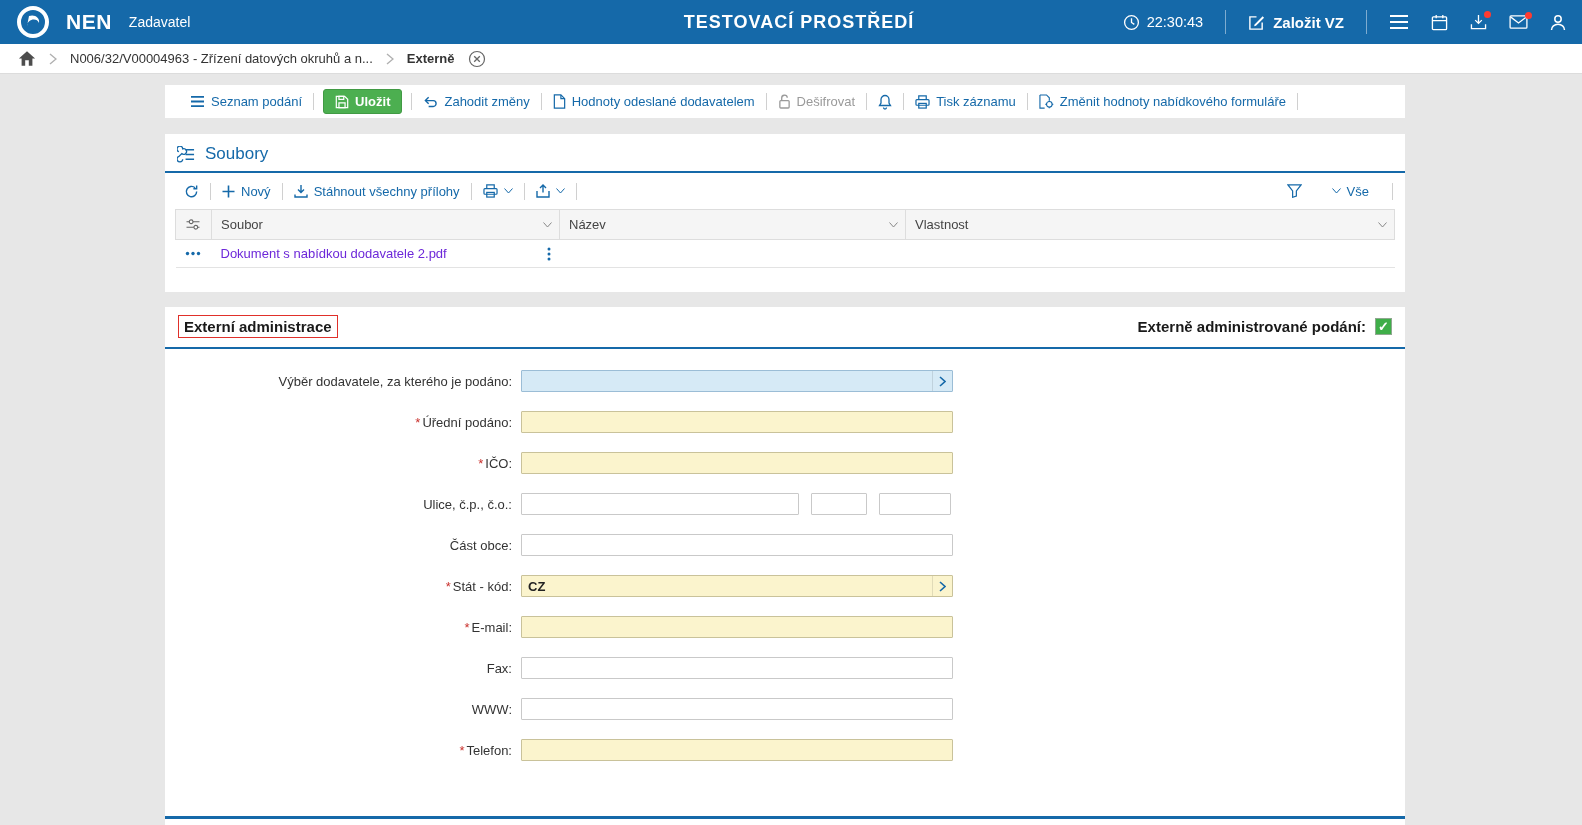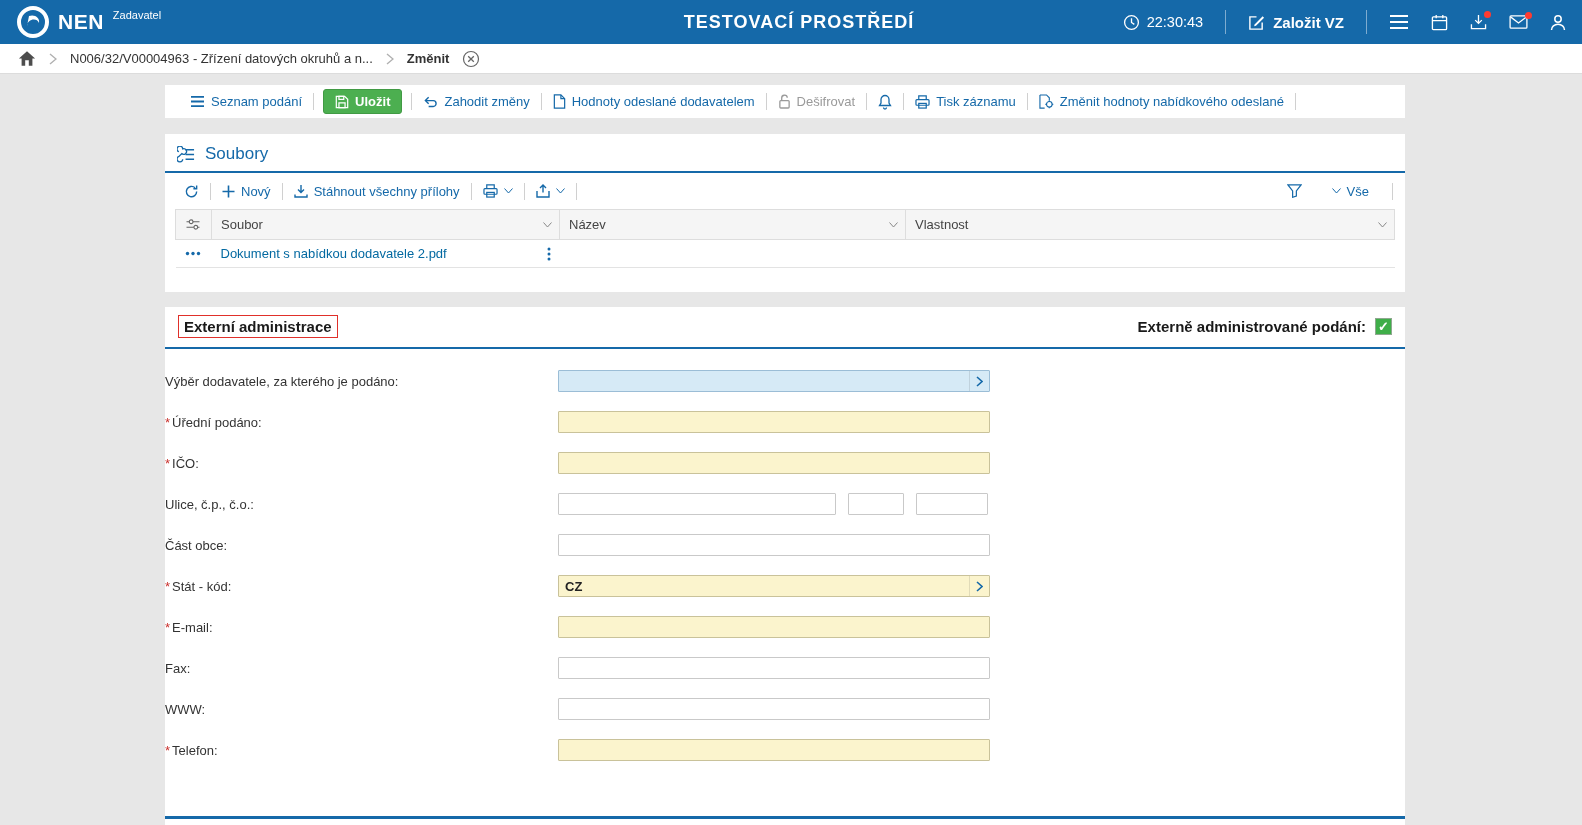--- a/index.html
+++ b/index.html
@@ -2,23 +2,23 @@
 <html><head>
 <meta charset="utf-8">
 <style>
   *{box-sizing:border-box;margin:0;padding:0}
   html,body{width:1582px;height:825px}
   body{font-family:"Liberation Sans",sans-serif;background:#e7e7e7;font-size:13px;color:#333;overflow:hidden}
   svg{display:block}
 
   
   .topbar{height:44px;background:#1569a9;display:flex;align-items:center;padding:0 16px;position:relative;color:#fff}
-  .logo{display:flex;align-items:center;gap:8px;z-index:1}
+  .logo{display:flex;align-items:center;gap:16px;z-index:1}
   .logo-name{font-size:21px;font-weight:bold;letter-spacing:.5px}
-  .logo-sub{font-size:11px;align-self:flex-end;margin-bottom:18px;margin-left:1px}
+  .logo-sub{font-size:14px;align-self:flex-end;margin-bottom:9px;margin-left:1px}
   .env-title{position:absolute;left:16px;right:0;text-align:center;font-size:18px;font-weight:bold;letter-spacing:1px}
   .topbar-right{margin-left:auto;display:flex;align-items:center;gap:22px;z-index:1}
   .tb-divider{width:1px;height:24px;background:rgba(255,255,255,.45)}
   .clock{display:flex;align-items:center;gap:7px;font-size:14.5px}
   .create-vz{display:flex;align-items:center;gap:8px;font-size:15px;font-weight:bold;cursor:pointer}
   .icon-btn{position:relative;display:flex;cursor:pointer}
   .badge{position:absolute;top:-3px;right:-4px;width:7px;height:7px;border-radius:50%;background:#ff3b30}
 
   
   .breadcrumb{height:30px;background:#fff;display:flex;align-items:center;gap:13px;padding:0 18px;border-bottom:1px solid #dcdcdc}
@@ -43,32 +43,32 @@
   .ft-item{display:flex;align-items:center;gap:6px;padding:0 9px;cursor:pointer;white-space:nowrap}
   .ft-right{margin-left:auto;display:flex;align-items:center;gap:12px}
   .files-table{width:calc(100% - 20px);margin:0 10px;border-collapse:collapse;font-size:13px;table-layout:fixed}
   .files-table th{background:#f5f5f5;border:1px solid #ddd;height:30px;font-weight:normal;color:#444;text-align:left;padding:0 9px;position:relative;cursor:pointer}
   .files-table td{border-bottom:1px solid #e3e3e3;height:28px;padding:0 9px;position:relative}
   .th-caret{position:absolute;right:7px;top:50%;transform:translateY(-50%);color:#888}
   .col-icon{width:36px}
   .col-soubor{width:348px}
   .col-nazev{width:346px}
   .cell-file{display:flex;align-items:center;justify-content:space-between;gap:8px}
-  .file-name{overflow:hidden;text-overflow:ellipsis;white-space:nowrap;color:#0369a1}
+  .file-name{overflow:hidden;text-overflow:ellipsis;white-space:nowrap;color:#6d28d9}
 
   
   .extadmin{margin-top:15px;height:512px;border-bottom:3px solid #1569a9;padding-top:8px}
   .ea-header{display:flex;align-items:center;justify-content:space-between;padding:0 13px 9px;border-bottom:2px solid #1569a9}
   .ea-title{font-size:15px;font-weight:bold;color:#1a1a1a;border:1px solid #e0302a;padding:2px 5px}
   .ea-check{display:flex;align-items:center;gap:9px;font-size:15px;font-weight:bold;color:#1a1a1a}
   .checkbox{width:17px;height:17px;background:#3fae49;border:1px solid #8fa890;display:flex;align-items:center;justify-content:center;color:#fff;font-size:13px;cursor:pointer}
   .checkbox.checked::after{content:"\2713"}
   .form-body{padding-top:21px}
   .frow{display:flex;align-items:center;margin-bottom:19px}
-  .flabel{width:393px;color:#333;white-space:nowrap}
+  .flabel{width:356px;text-align:right;padding-right:9px;color:#333;white-space:nowrap}
   .req{color:#c9302c;margin-right:2px}
   .finputs{display:flex;gap:12px;}
   input.fi{height:22px;border:1px solid #c9c9c9;background:#fff;padding:0 6px;font-size:13px;font-family:inherit;border-radius:1px}
   input.fi.yellow{background:#fbf4cd;border-color:#c9c29a}
   .lookup{display:flex;align-items:center;height:22px;border:1px solid #9bbdd6;background:#d6eaf6;width:432px;border-radius:1px}
   .lookup.yellow{background:#fbf4cd;border-color:#c9c29a}
   .lookup .val{flex:1;padding:0 6px;font-weight:bold;color:#222}
   .lookup .chev{width:20px;height:100%;display:flex;align-items:center;justify-content:center;border-left:1px solid rgba(0,0,0,.1);cursor:pointer}
   .w-main{width:432px}
   .w-obec{width:344px}
@@ -148,21 +148,21 @@
       <path d="M10 1 L19 9 H16 V17 H12 V11 H8 V17 H4 V9 H1 Z" fill="#4d4d4d"></path>
     </svg>
   </span>
   <svg width="8" height="12" viewBox="0 0 8 12">
     <path d="M1 1 L7 6 L1 11" stroke="#b0b0b0" stroke-width="1.4" fill="none"></path>
   </svg>
   <span class="crumb">N006/32/V00004963 - Zřízení datových okruhů a n...</span>
   <svg width="8" height="12" viewBox="0 0 8 12">
     <path d="M1 1 L7 6 L1 11" stroke="#b0b0b0" stroke-width="1.4" fill="none"></path>
   </svg>
-  <span class="crumb current">Změnit</span>
+  <span class="crumb current">Externě</span>
   <span class="icon-btn">
     <svg width="18" height="18" viewBox="0 0 18 18">
       <circle cx="9" cy="9" r="7.5" stroke="#666" fill="none" stroke-width="1.2"></circle>
       <path d="M6.2 6.2 L11.8 11.8 M11.8 6.2 L6.2 11.8" stroke="#666" stroke-width="1.3"></path>
     </svg>
   </span>
 </nav>
 
 <div class="page">
 
@@ -223,21 +223,21 @@
       <span>Tisk záznamu</span>
     </div>
     <div class="sep"></div>
     <div class="action">
       <svg width="15" height="15" viewBox="0 0 16 16" fill="none" stroke="currentColor" stroke-width="1.2">
         <path d="M1 1 H8 L11 4 V7"></path>
           <path d="M1 1 V15 H6"></path>
           <circle cx="11" cy="11" r="3"></circle>
         <path d="M11 6.8 V8 M11 14 V15.2 M6.8 11 H8 M14 11 H15.2"></path>
       </svg>
-      <span>Změnit hodnoty nabídkového odeslané</span>
+      <span>Změnit hodnoty nabídkového formuláře</span>
     </div>
     <div class="sep"></div>
   </div>
 
   <section class="panel files">
     <div class="files-title">
       <svg width="19" height="17" viewBox="0 0 20 18" fill="none" stroke="#1569a9" stroke-width="1.4">
         <path d="M2 6 a3 3 0 1 1 4 -3 a3 3 0 1 1 -1 5 L2 11 a3 3 0 1 0 4 3"></path>
         <path d="M9 4 H18 M9 9 H18 M9 14 H18" stroke-width="1.6"></path>
       </svg>

